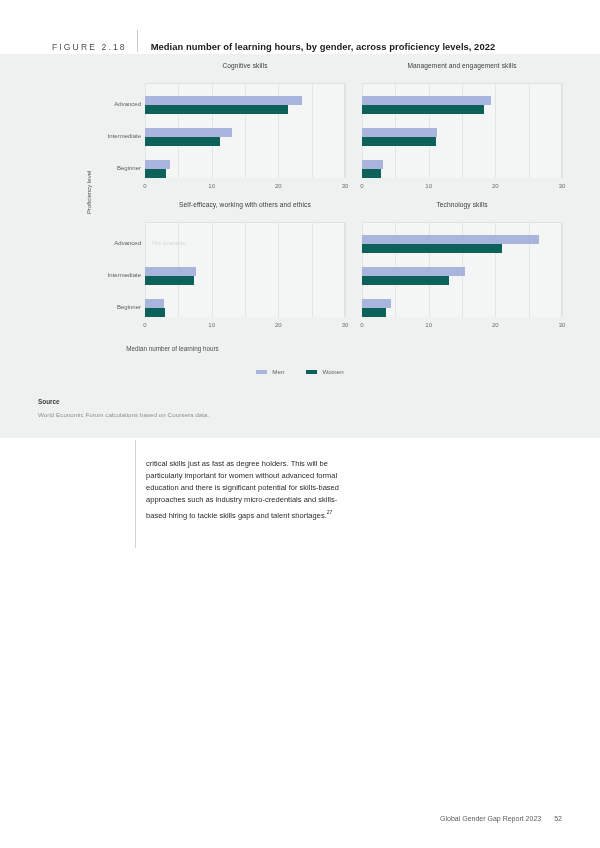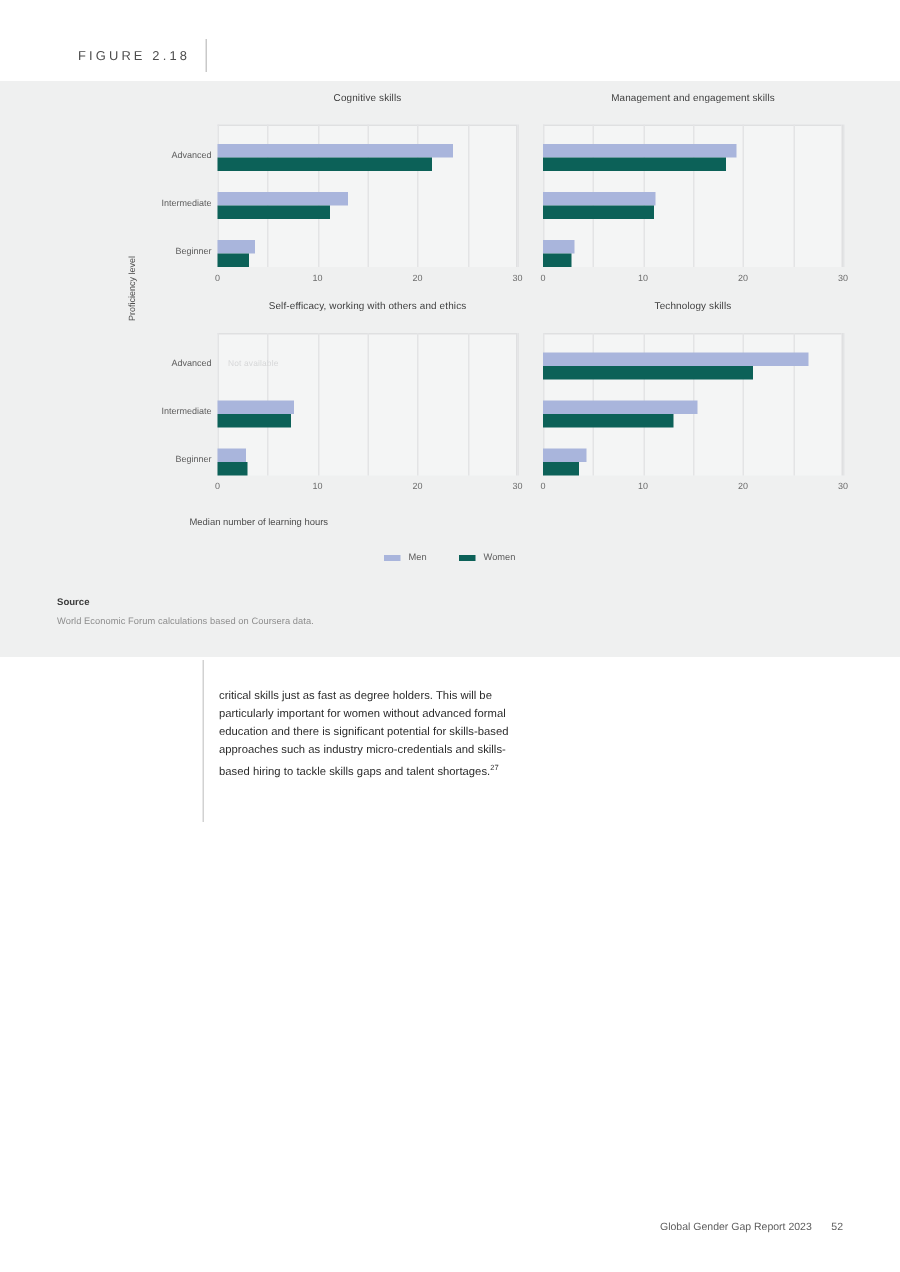--- a/index.html
+++ b/index.html
@@ -7,21 +7,21 @@
     width: 600px; height: 848px;
     background: #ffffff;
     font-family: "Liberation Sans", sans-serif;
     -webkit-font-smoothing: antialiased;
   }
   .page { position: relative; width: 600px; height: 848px; background:#fff; }
 
   
   .fig-header {
     position:absolute; left:0; top:22px; width:600px; height:30px;
-    display:flex; align-items:center;
+    display:flex; align-items:flex-end;
   }
   .fig-label {
     margin-left:52px;
     font-size:8.6px; letter-spacing:2.1px; color:#4d4d4d; font-weight:400;
     white-space:nowrap;
   }
   .fig-divider {
     width:1px; height:22px; background:#c9c9c9; margin-left:10px; margin-right:13px;
   }
   .fig-title {
@@ -119,20 +119,21 @@
   .footer-page  { font-size:7px; color:#5d5d5d; }
 </style>
 </head>
 <body>
 
 <div class="page">
 
   <div class="fig-header">
     <span class="fig-label">FIGURE 2.18</span>
     <span class="fig-divider"></span>
+    <span class="fig-title">Median number of learning hours, by gender, across proficiency levels, 2022</span>
   </div>
 
   <div class="fig-panel">
 
     <div class="axis-title-y" style="left:86px; top:160px;">Proficiency level</div>
 
     <div class="grid-2x2" id="grid">
         <div class="panel" style="left: 0px; top: 8px; width: 365px; height: 138px;">
           <div class="panel-title" style="left: 145px; width: 200px;">Cognitive skills</div>
           <div class="plot" style="left: 145px; top: 21px; width: 200px; height: 95px;">

